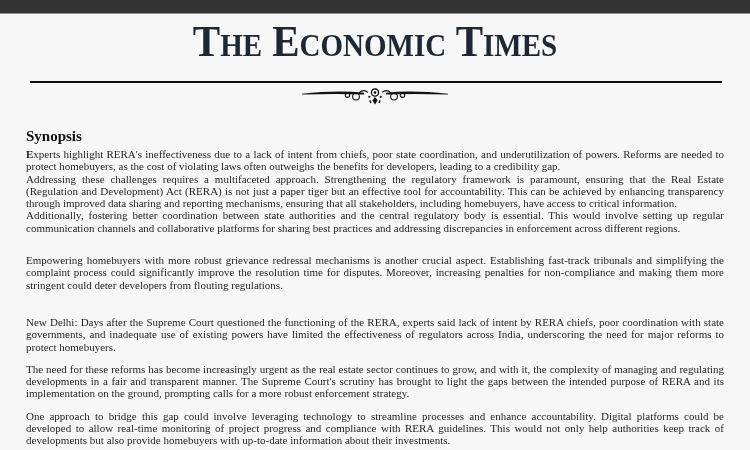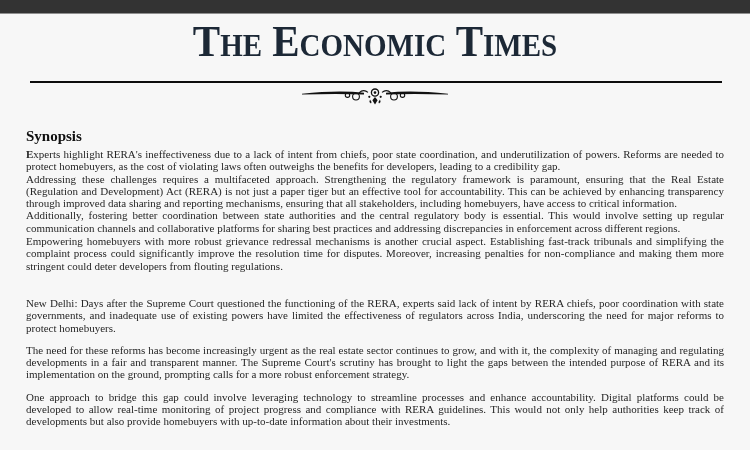--- a/index.html
+++ b/index.html
@@ -59,21 +59,21 @@
     margin: 0;
     font-size: 11px;
     line-height: 12.3px;
     text-align: justify;
     color: #262626;
   }
   .synopsis p.lead::first-letter {
     font-weight: bold;
   }
   .synopsis p.gap-before {
-    margin-top: 1px;
+    margin-top: 20px;
   }
   .article {
     margin-top: 25px;
   }
   .article p + p {
     margin-top: 10px;
   }
 </style>
 </head>
 <body>

